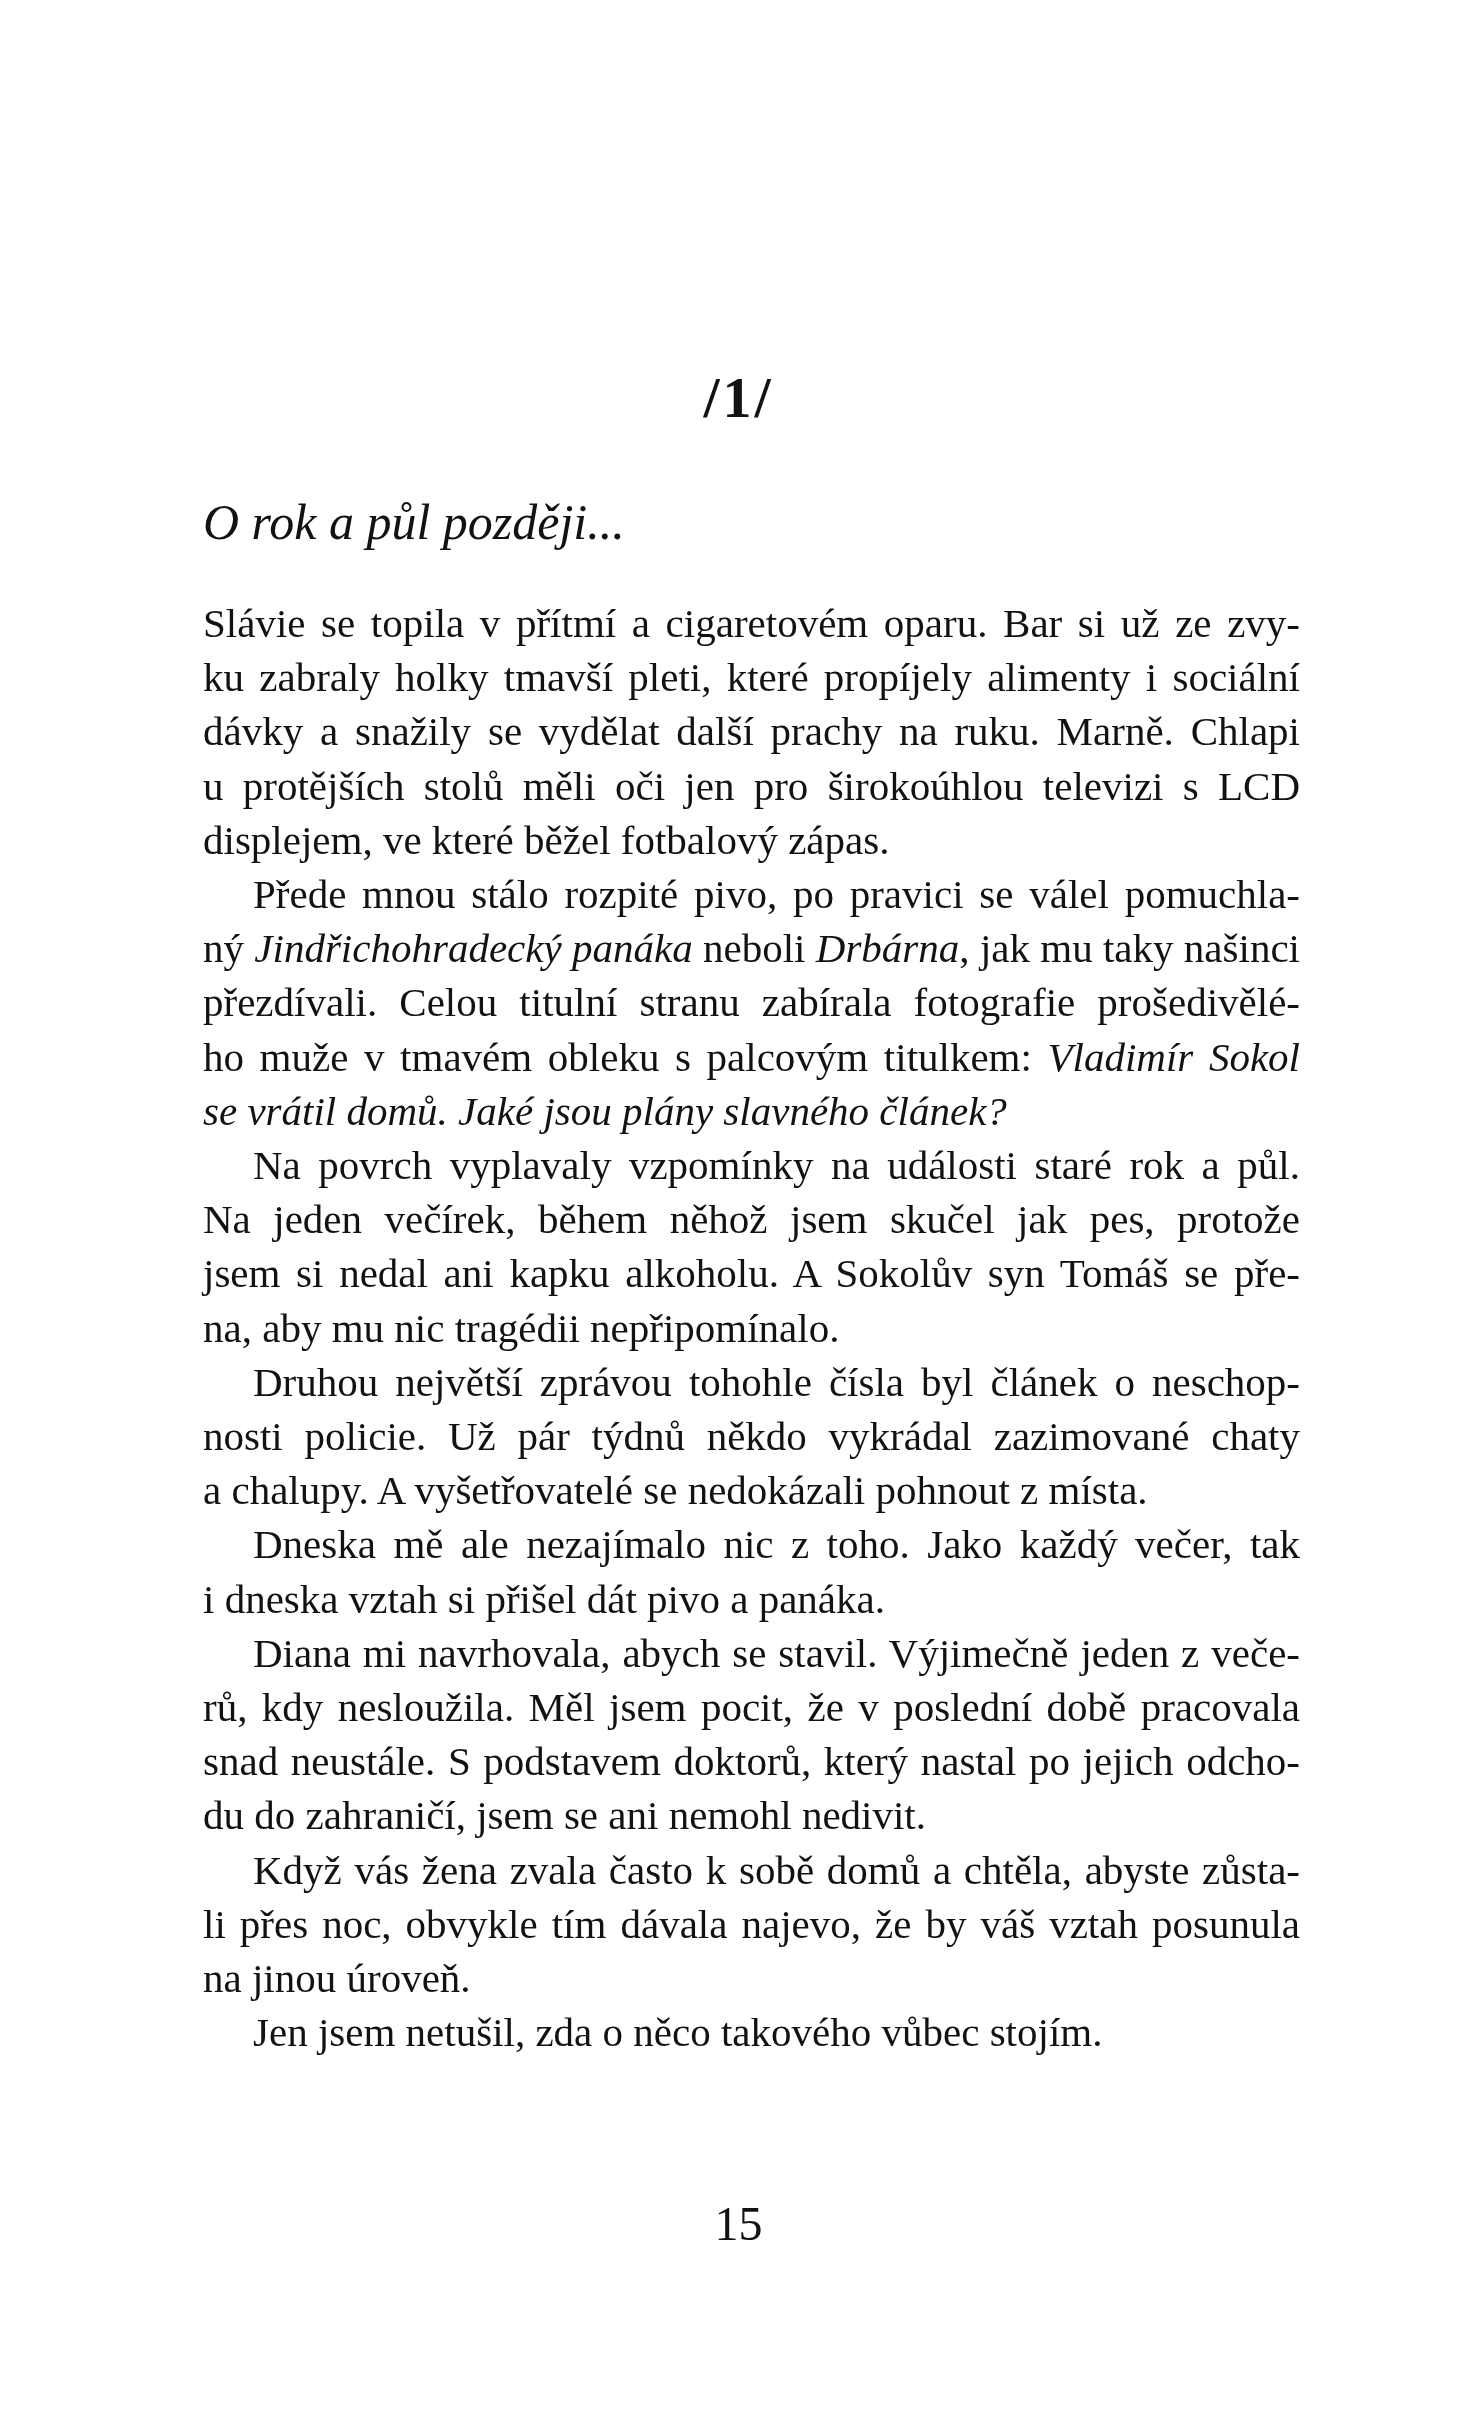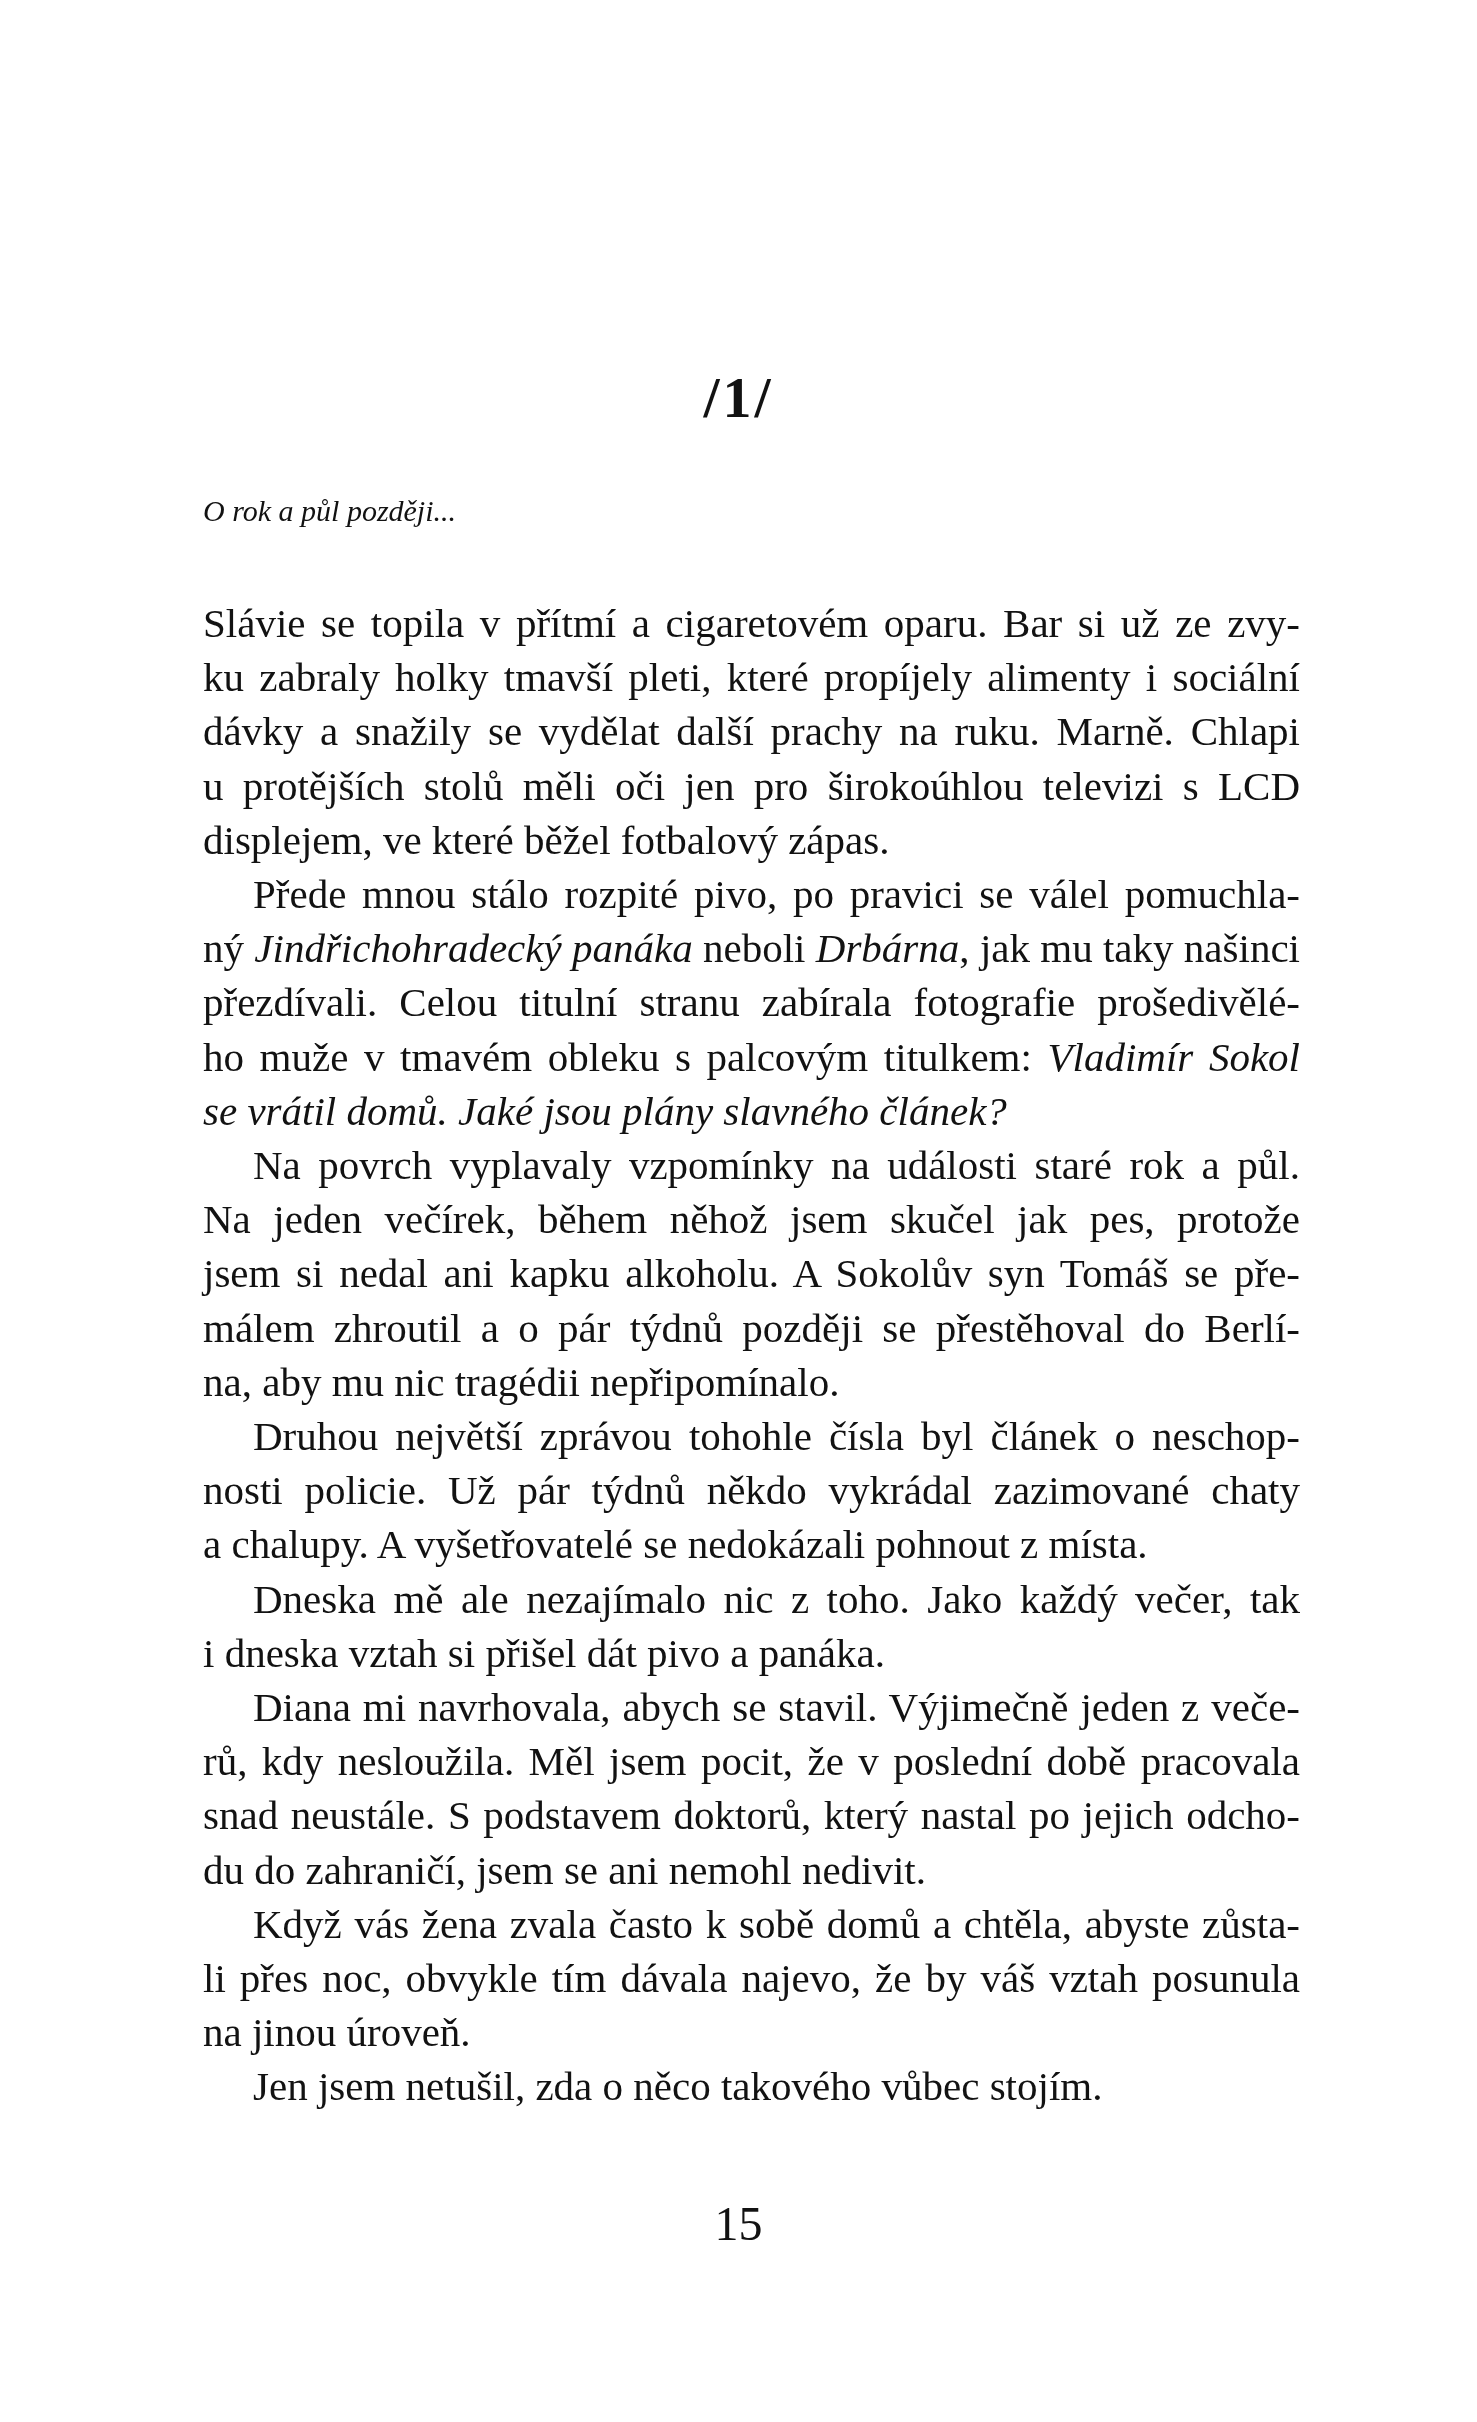--- a/index.html
+++ b/index.html
@@ -25,21 +25,21 @@
     font-size: 58px;
     font-weight: 700;
     letter-spacing: 3px;
     line-height: 1.1;
   }
   .epigraph {
     position: absolute;
     top: 494px;
     left: 203px;
     font-style: italic;
-    font-size: 30px;
+    font-size: 50px;
     line-height: 1.15;
   }
   .body-text {
     position: absolute;
     top: 596px;
     left: 203px;
     width: 1097px;
     font-size: 41px;
     line-height: 54.2px;
   }
@@ -84,21 +84,20 @@
         <div class="line first"><span>Přede mnou stálo rozpité pivo, po pravici se válel pomuchla-</span></div>
         <div class="line"><span>ný </span><em>Jindřichohradecký panáka</em><span> neboli </span><em>Drbárna</em><span>, jak mu taky našinci</span></div>
         <div class="line"><span>přezdívali. Celou titulní stranu zabírala fotografie prošedivělé-</span></div>
         <div class="line"><span>ho muže v tmavém obleku s palcovým titulkem: </span><em>Vladimír Sokol</em></div>
         <div class="line last"><em>se vrátil domů. Jaké jsou plány slavného článek?</em></div>
       </div>
       <div class="para indent">
         <div class="line first"><span>Na povrch vyplavaly vzpomínky na události staré rok a půl.</span></div>
         <div class="line"><span>Na jeden večírek, během něhož jsem skučel jak pes, protože</span></div>
         <div class="line"><span>jsem si nedal ani kapku alkoholu. A Sokolův syn Tomáš se pře-</span></div>
-        <div class="line"><span>málem zhroutil a o pár týdnů později se přestěhoval do Berlí-</span></div>
         <div class="line last"><span>na, aby mu nic tragédii nepřipomínalo.</span></div>
       </div>
       <div class="para indent">
         <div class="line first"><span>Druhou největší zprávou tohohle čísla byl článek o neschop-</span></div>
         <div class="line"><span>nosti policie. Už pár týdnů někdo vykrádal zazimované chaty</span></div>
         <div class="line last"><span>a chalupy. A vyšetřovatelé se nedokázali pohnout z místa.</span></div>
       </div>
       <div class="para indent">
         <div class="line first"><span>Dneska mě ale nezajímalo nic z toho. Jako každý večer, tak</span></div>
         <div class="line last"><span>i dneska vztah si přišel dát pivo a panáka.</span></div>

